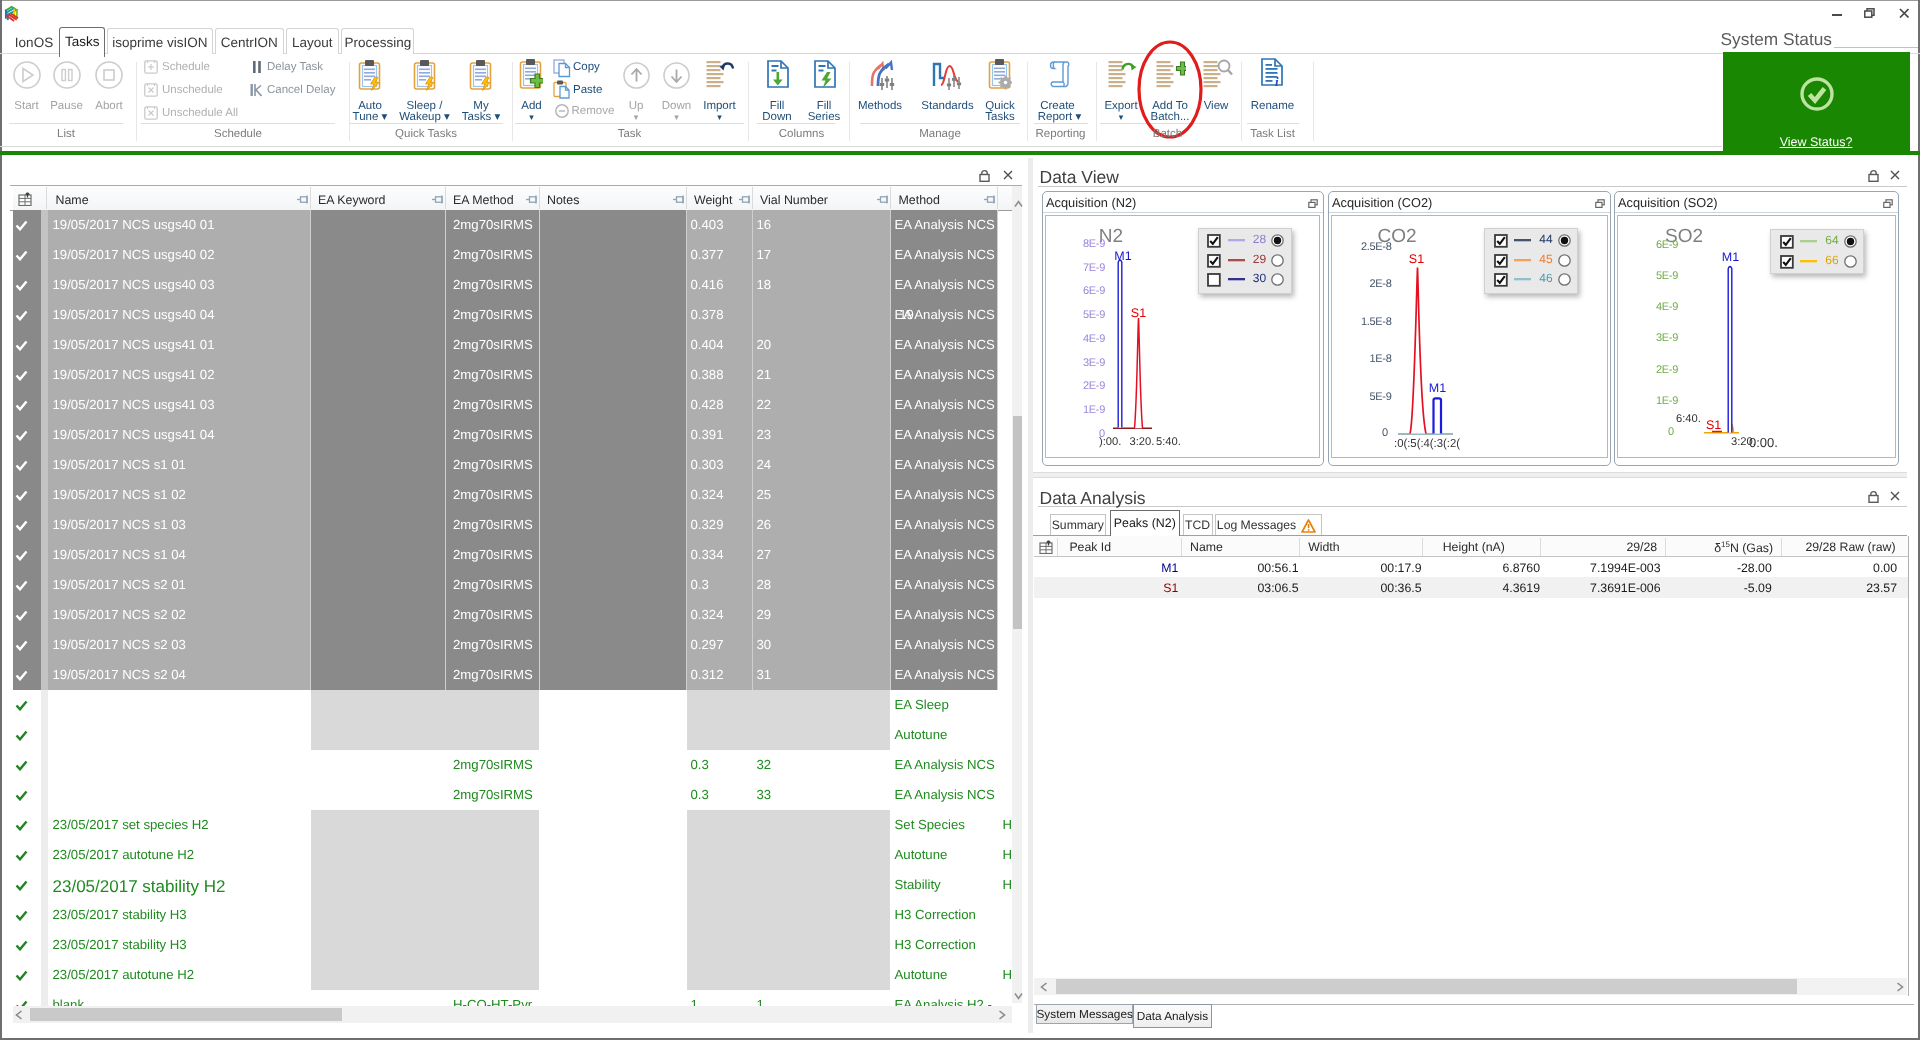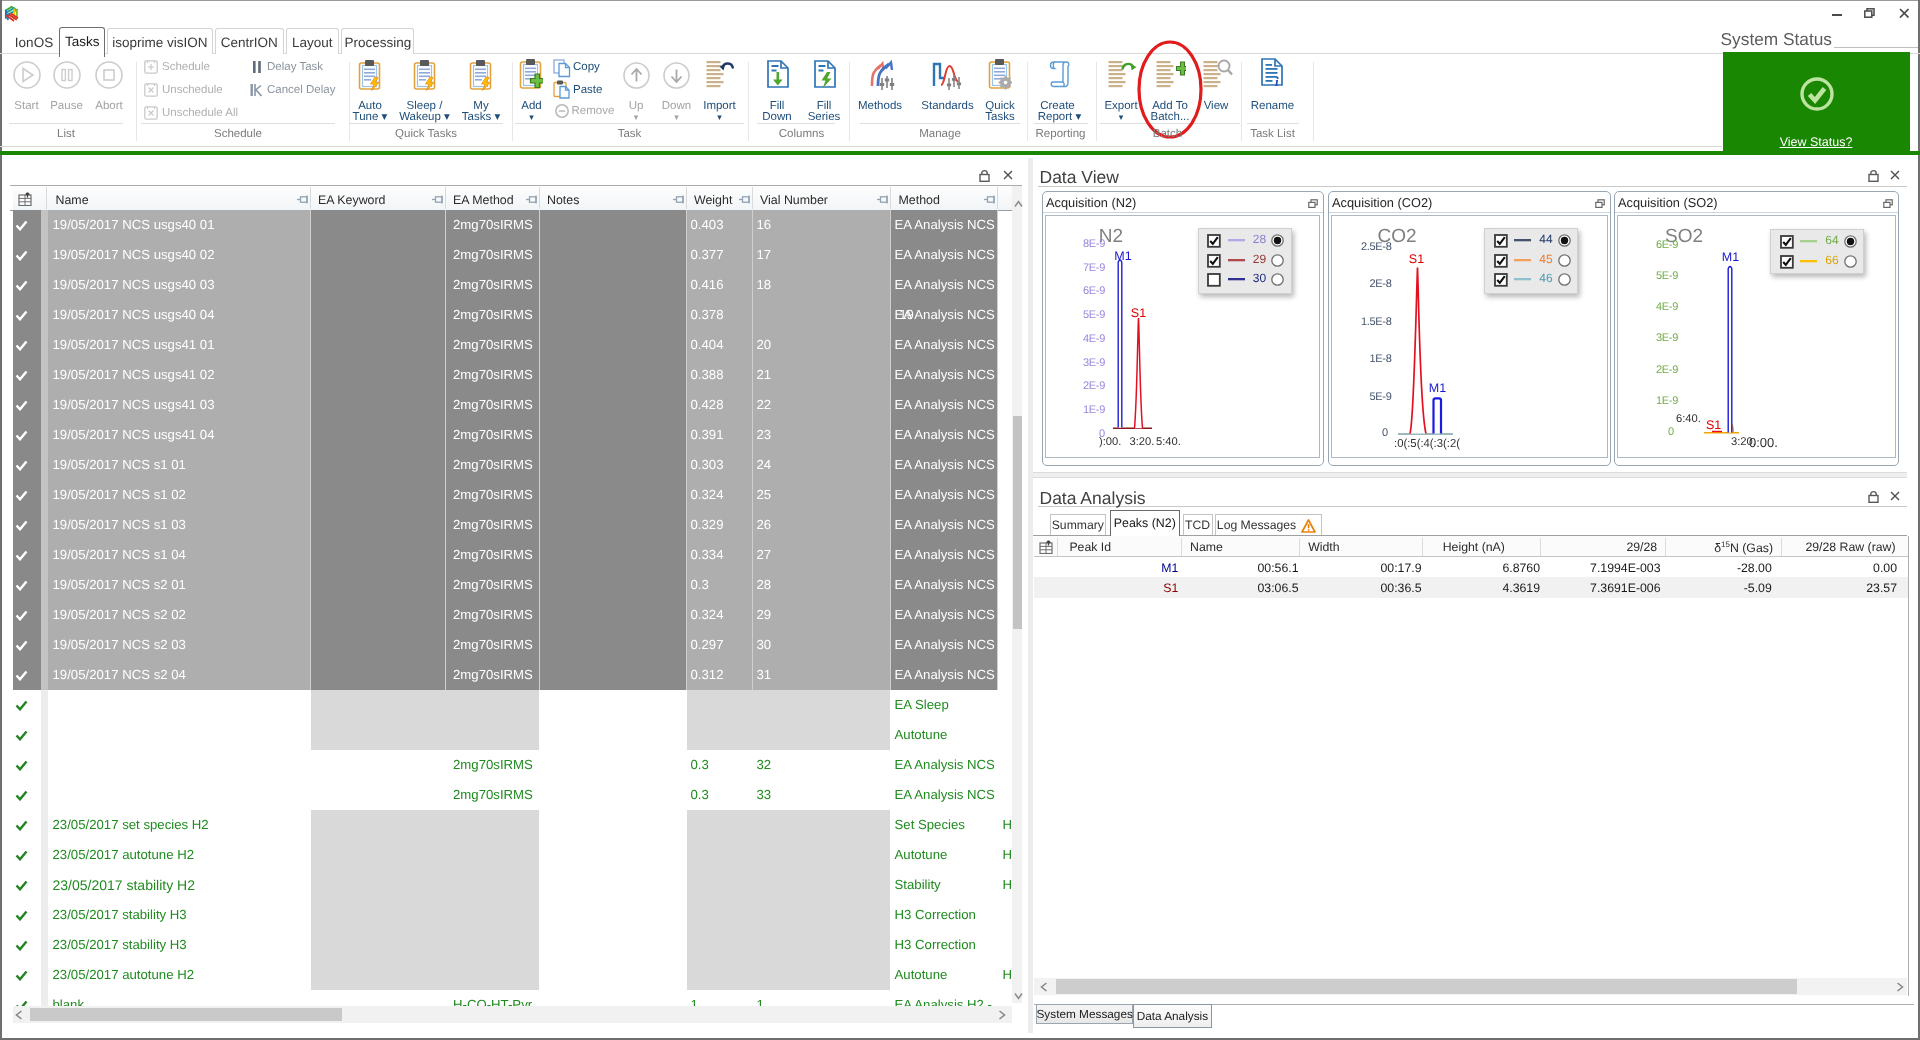--- a/index.html
+++ b/index.html
@@ -601,21 +601,21 @@
       <path d="M1.5 5.5 L5 9.3 L11.5 1.5" fill="none" stroke="#218321" stroke-width="2.4"></path>
     </svg>
 <div class="lb" style="left:52.5px;top:636.9px;width:300px;text-align:left;color:#1f8b1f;font-size:13.2px;">23/05/2017 autotune H2</div>
 <div class="lb" style="left:894.5px;top:636.9px;width:102.5px;text-align:left;color:#1f8b1f;font-size:13.2px;">Autotune</div>
 <div class="lb" style="left:1002.5px;top:636.9px;width:10px;text-align:left;color:#1f8b1f;font-size:13.2px;">H</div>
 <div class="" style="left:310.5px;top:660px;width:228px;height:30px;background:#d9d9d9;"></div>
 <div class="" style="left:686.5px;top:660px;width:203.5px;height:30px;background:#d9d9d9;"></div>
 <svg style="position:absolute;left:15px;top:669.5px" width="13" height="11" viewBox="0 0 13 11">
       <path d="M1.5 5.5 L5 9.3 L11.5 1.5" fill="none" stroke="#218321" stroke-width="2.4"></path>
     </svg>
-<div class="lb" style="left:52.5px;top:666.9px;width:300px;text-align:left;color:#1f8b1f;font-size:14px;">23/05/2017 stability H2</div>
+<div class="lb" style="left:52.5px;top:666.9px;width:300px;text-align:left;color:#1f8b1f;font-size:17px;">23/05/2017 stability H2</div>
 <div class="lb" style="left:894.5px;top:666.9px;width:102.5px;text-align:left;color:#1f8b1f;font-size:13.2px;">Stability</div>
 <div class="lb" style="left:1002.5px;top:666.9px;width:10px;text-align:left;color:#1f8b1f;font-size:13.2px;">H</div>
 <div class="" style="left:310.5px;top:690px;width:228px;height:30px;background:#d9d9d9;"></div>
 <div class="" style="left:686.5px;top:690px;width:203.5px;height:30px;background:#d9d9d9;"></div>
 <svg style="position:absolute;left:15px;top:699.5px" width="13" height="11" viewBox="0 0 13 11">
       <path d="M1.5 5.5 L5 9.3 L11.5 1.5" fill="none" stroke="#218321" stroke-width="2.4"></path>
     </svg>
 <div class="lb" style="left:52.5px;top:696.9px;width:300px;text-align:left;color:#1f8b1f;font-size:13.2px;">23/05/2017 stability H3</div>
 <div class="lb" style="left:894.5px;top:696.9px;width:102.5px;text-align:left;color:#1f8b1f;font-size:13.2px;">H3 Correction</div>
 <div class="" style="left:310.5px;top:720px;width:228px;height:30px;background:#d9d9d9;"></div>

